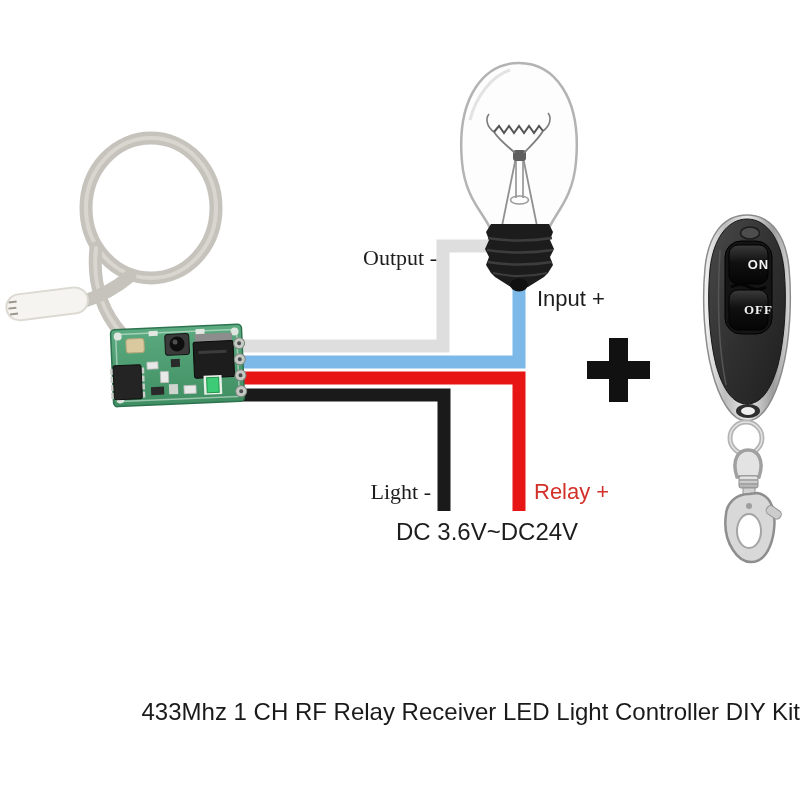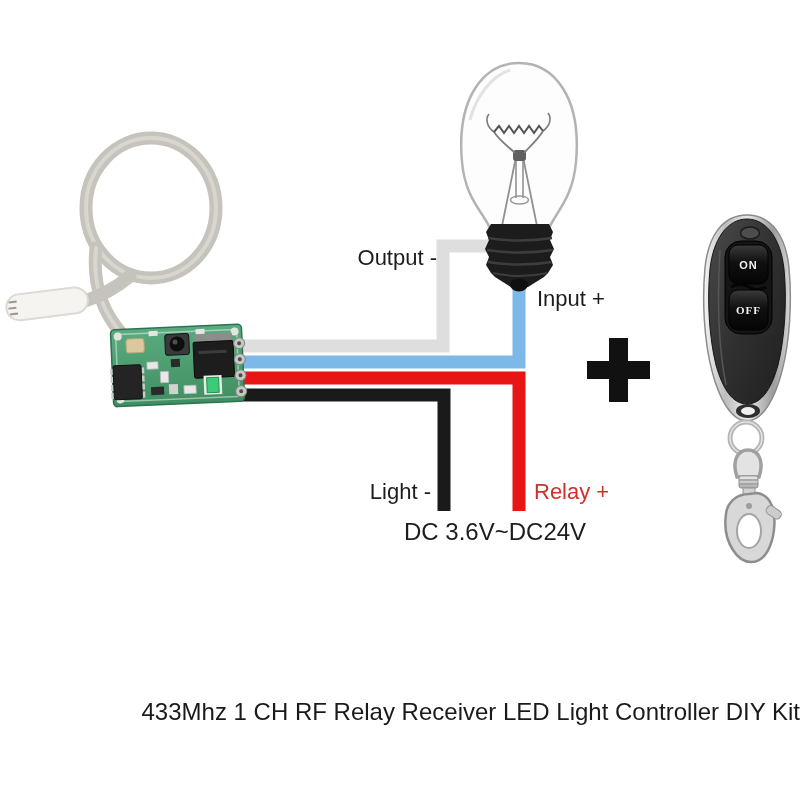--- a/index.html
+++ b/index.html
@@ -13,29 +13,30 @@
   #scene{position:absolute;left:0;top:0;}
   .label{
     position:absolute;
     font-family:"Liberation Sans", sans-serif;
     color:#1d1d1d;
     font-size:22px;
     white-space:nowrap;
     line-height:1;
   }
   .label.red{color:#d3302a;}
-  .label.right-anchor{text-align:center;}
+  .label.right-anchor{text-align:center;font-family:Liberation Serif, serif;}
   .btn-text{
     position:absolute;
     display:flex;align-items:center;justify-content:center;
     color:#f2f2f2;
     font-weight:bold;
-    font-size:11px;
+    font-size:13px;
     letter-spacing:1px;
     font-family:"Liberation Sans", sans-serif;
+    margin-left:10px;
   }
   .voltage{
     position:absolute;
     font-size:24px;
     color:#1d1d1d;
     text-align:center;
     font-family:"Liberation Sans", sans-serif;
     white-space:nowrap;
   }
   .caption{
@@ -239,20 +240,20 @@
   </svg>
 
   <span class="label right-anchor" style="right:363px; top:247px;">Output -</span>
 
   <span class="label" style="left:537px; top:288px;">Input +</span>
 
   <span class="label right-anchor" style="right:369px; top:481px;">Light -</span>
 
   <span class="label red" style="left:534px; top:481px;">Relay +</span>
 
-  <span class="voltage" style="left:396px; top:518px;margin-left:8px;">DC 3.6V~DC24V</span>
+  <span class="voltage" style="left:396px; top:518px;">DC 3.6V~DC24V</span>
 
   <span class="btn-text" style="left:729px; top:245px; width:39px; height:39px;">ON</span>
 
   <span class="btn-text" style="left:729px; top:290px; width:39px; height:40px;font-family:Liberation Serif, serif;">OFF</span>
 
   <div class="caption">433Mhz 1 CH RF Relay Receiver LED Light Controller DIY Kit</div>
 </div>
 
 </body></html>

